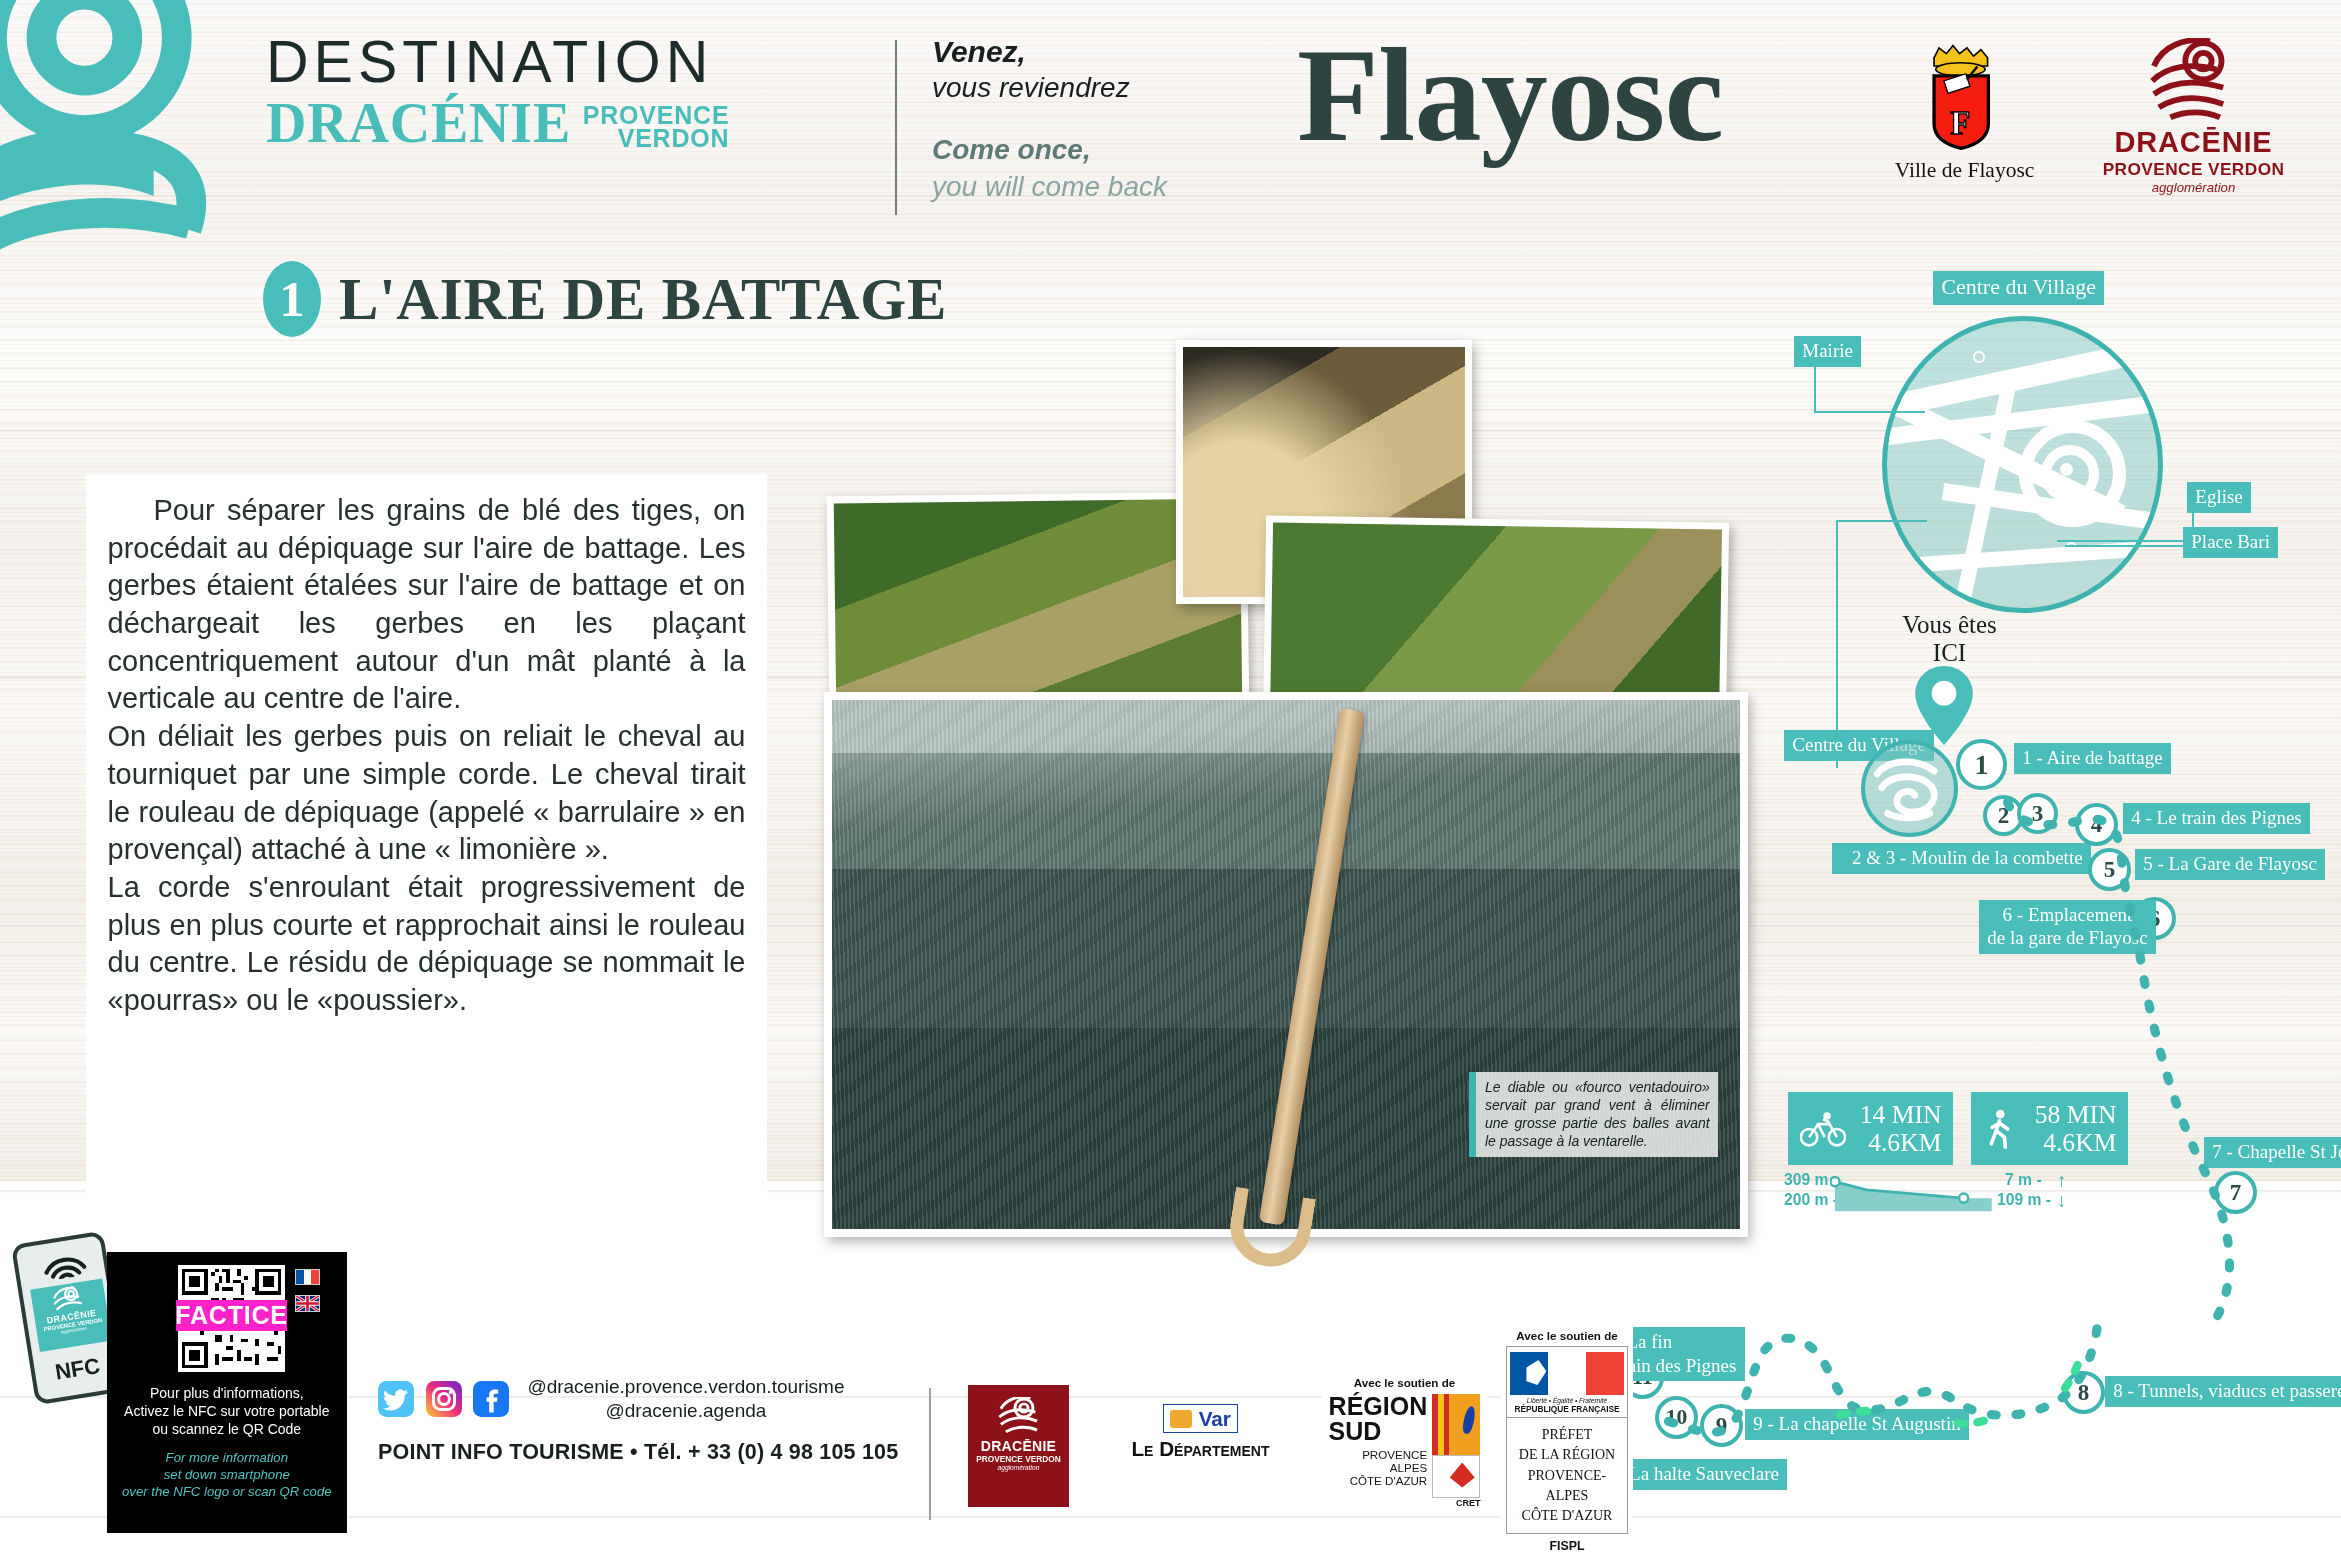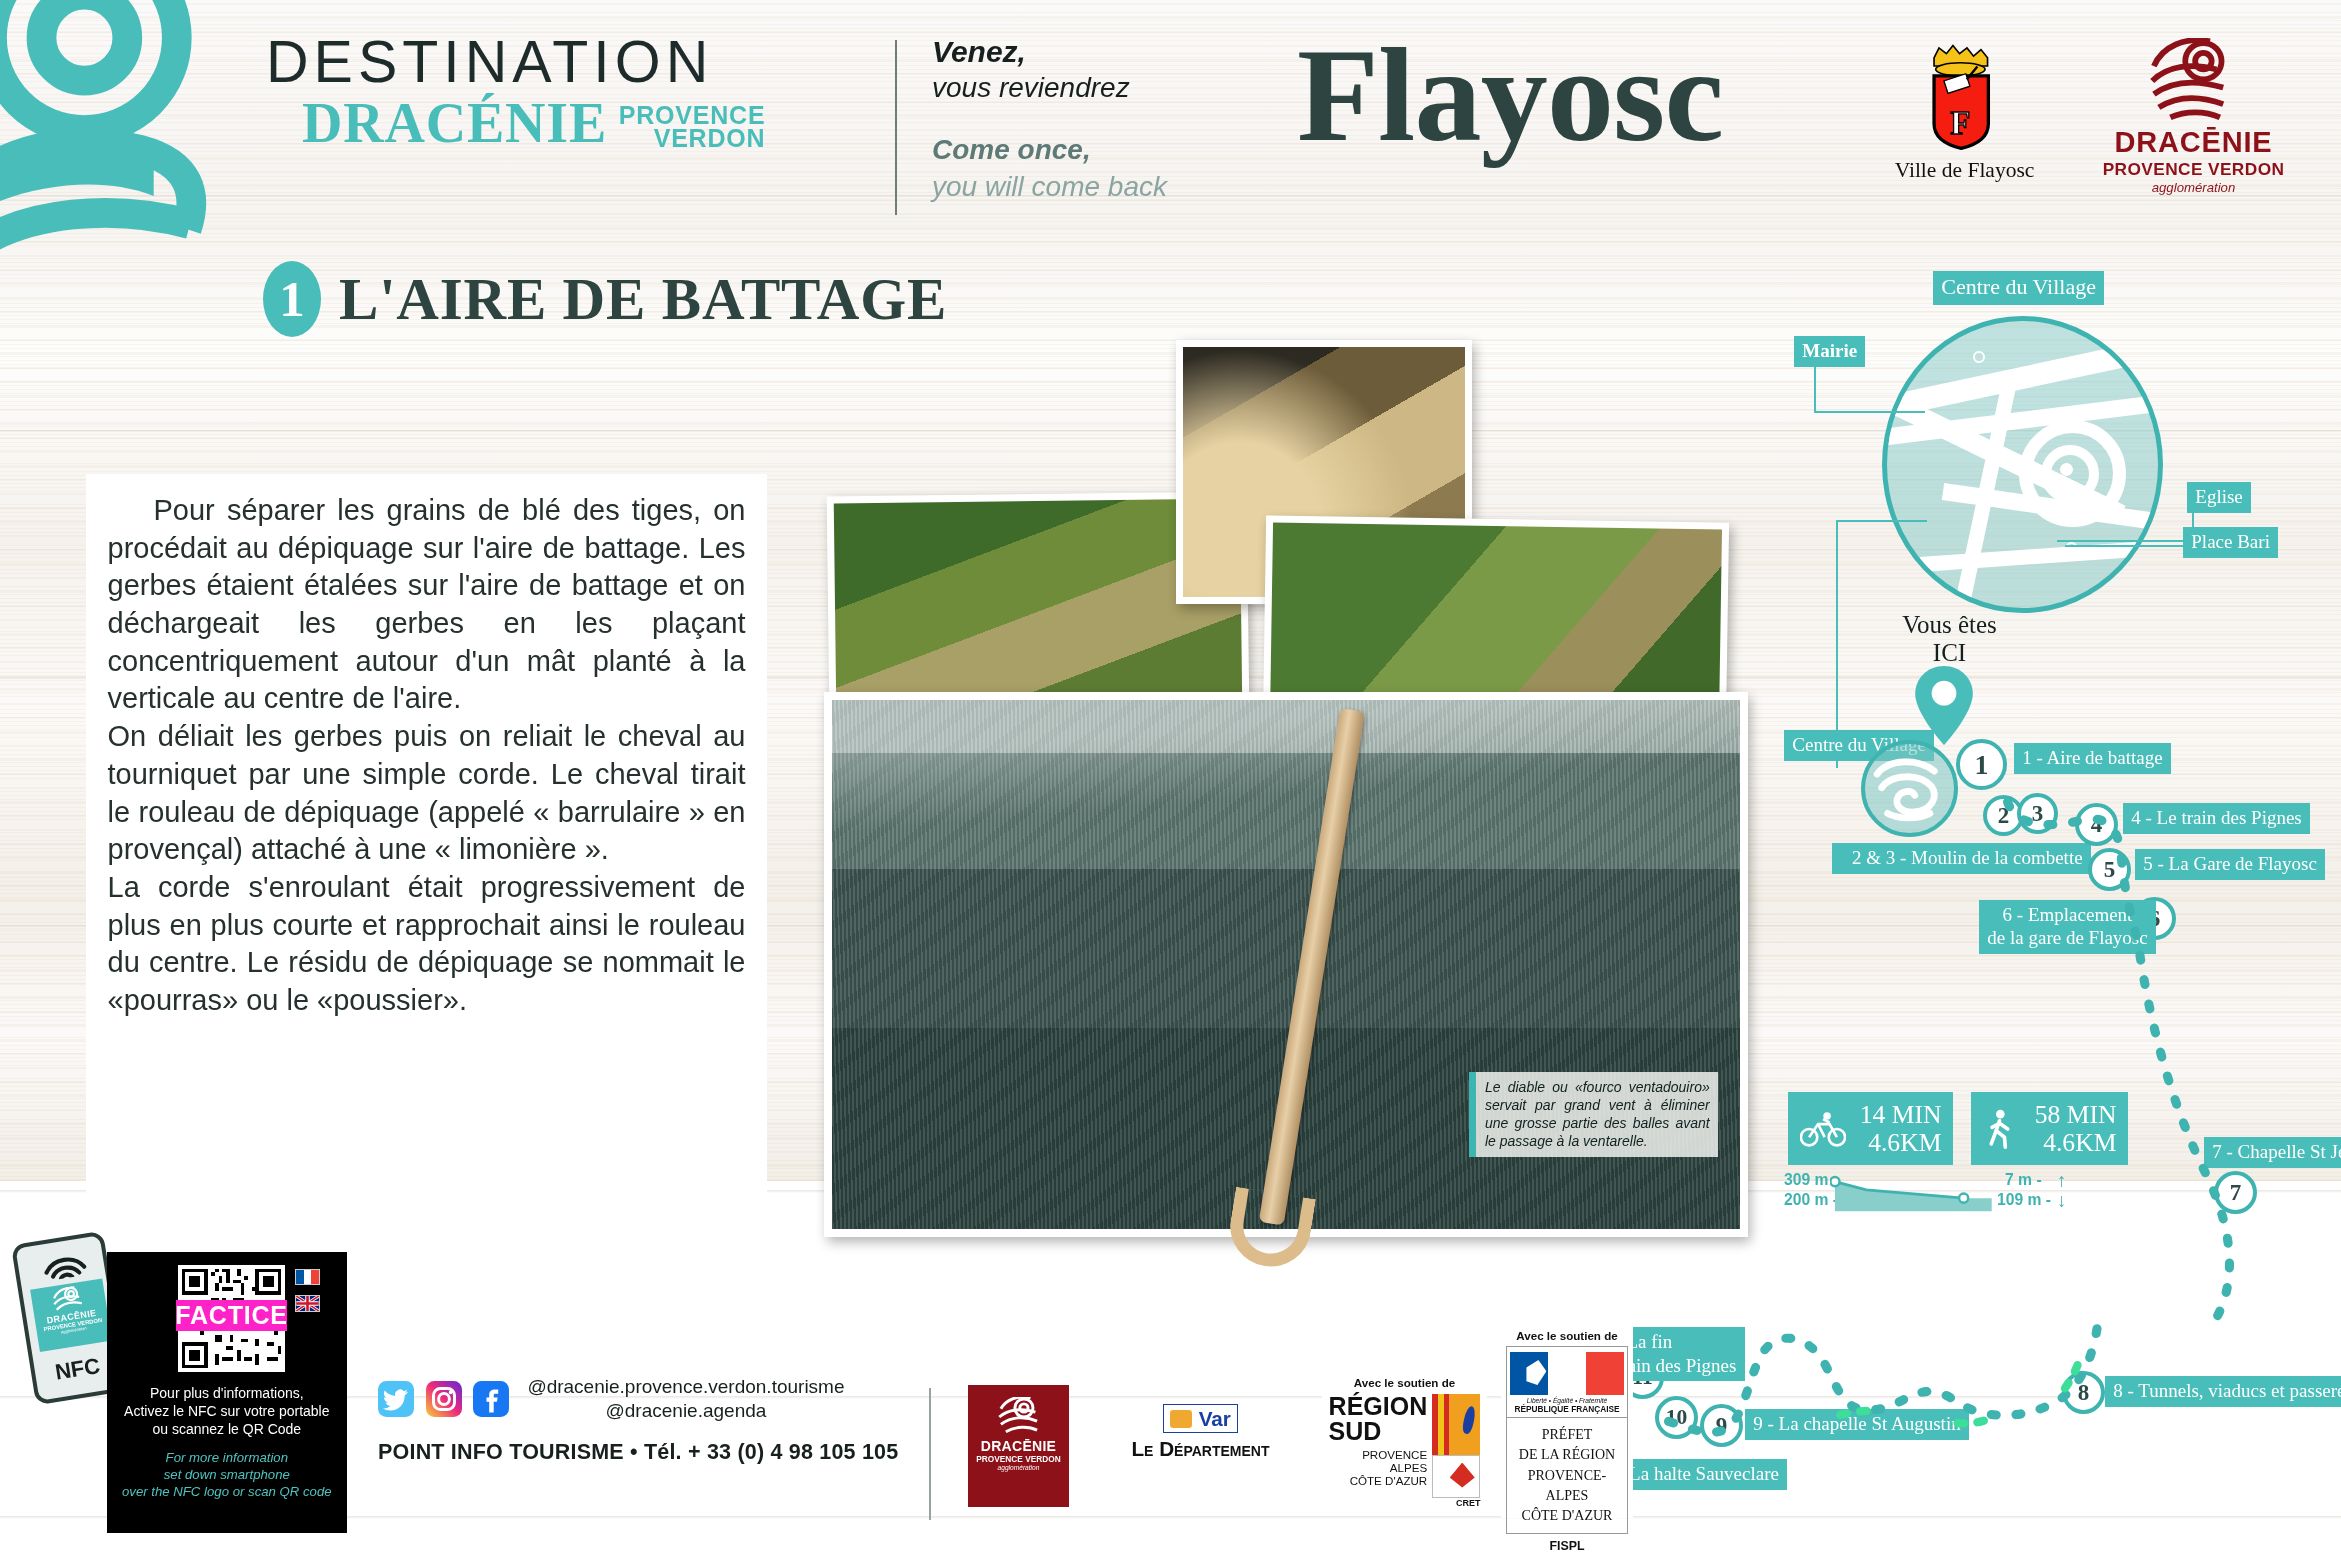--- a/index.html
+++ b/index.html
@@ -36,21 +36,20 @@
   .brand-destination {
     font-family: "Liberation Sans", sans-serif;
     font-size: 59px; letter-spacing: 5px; color: #1d2b2b; font-weight: 300;
     line-height: 1; white-space: nowrap;
   }
   .brand-row2 { display: flex; align-items: flex-end; gap: 11.6px; margin-top: 5px; }
   .brand-dracenie {
     font-family: "Liberation Serif", serif;
     font-weight: bold; font-size: 56px; color: #49bdb9; letter-spacing: 0.8px;
     line-height: 0.95;
-    margin-left: 36px;
   }
   .brand-pv { color: #49bdb9; font-weight: bold; line-height: 0.92; font-size: 25px; letter-spacing: 0.8px; }
   .brand-pv div:last-child { text-align: right; }
 
   .vdiv { position: absolute; width: 1.7px; background: #6f7d7a; }
 
   #tagline { position: absolute; left: 932px; top: 35px; width: 330px; }
   .tag-fr-1 { font-size: 30px; font-weight: bold; font-style: italic; color: #17201f; font-family: "Liberation Sans", sans-serif; }
   .tag-fr-2 { font-size: 28px; font-style: italic; color: #17201f; margin-top: 3.3px; }
   .tag-en-1 { font-size: 28px; font-weight: bold; font-style: italic; color: #5e7a76; margin-top: 30px; }
@@ -339,21 +338,21 @@
     <div class="road" style="left:91px; top:50px; width:15px; height:248px; transform:rotate(12deg);"></div>
     <div class="road" style="left:132px; top:99px; width:107px; height:107px; border-radius:50%; background:none; border:13.2px solid #fff;"></div>
     <div class="road" style="left:154px; top:124px; width:58px; height:58px; border-radius:50%; background:none; border:10.7px solid #fff;"></div>
     <div class="road" style="left:55px; top:177px; width:215px; height:16.5px; transform:rotate(8deg);"></div>
     <div class="road" style="left:33px; top:228px; width:231px; height:15px; transform:rotate(-4deg);"></div>
     <div style="position:absolute; left:86px; top:30px; width:11.6px; height:11.6px; border:2.5px solid #fff; border-radius:50%;"></div>
     <div style="position:absolute; left:173px; top:142px; width:13.2px; height:13.2px; background:#fff; border-radius:50%;"></div>
     <div style="position:absolute; left:178px; top:221px; width:13.2px; height:13.2px; border:2.5px solid #fff; border-radius:50%;"></div>
   </div>
 
-  <div class="tealtag" style="left:1794px; top:336px;font-weight:bold;">Mairie</div>
+  <div class="tealtag" style="left:1794px; top:336px;">Mairie</div>
   <div class="connector" style="left:1814px; top:363px; width:111px; height:50px; border-left-width:2.5px; border-bottom-width:2.5px;"></div>
 
   <div class="tealtag" style="left:2187px; top:482px;">Eglise</div>
   <div class="connector" style="left:2057px; top:512px; width:137px; height:30px; border-right-width:2.5px; border-bottom-width:2.5px;"></div>
 
   <div class="tealtag" style="left:2183px; top:527px;">Place Bari</div>
   <div class="connector" style="left:2065px; top:529px; width:124px; height:18px; border-right-width:2.5px; border-bottom-width:2.5px;"></div>
 
   <div class="connector" style="left:1836px; top:520px; width:91px; height:248px; border-left-width:2.5px; border-top-width:2.5px;"></div>
   <div class="tealtag" style="left:1784px; top:730px;">Centre du Village</div>

